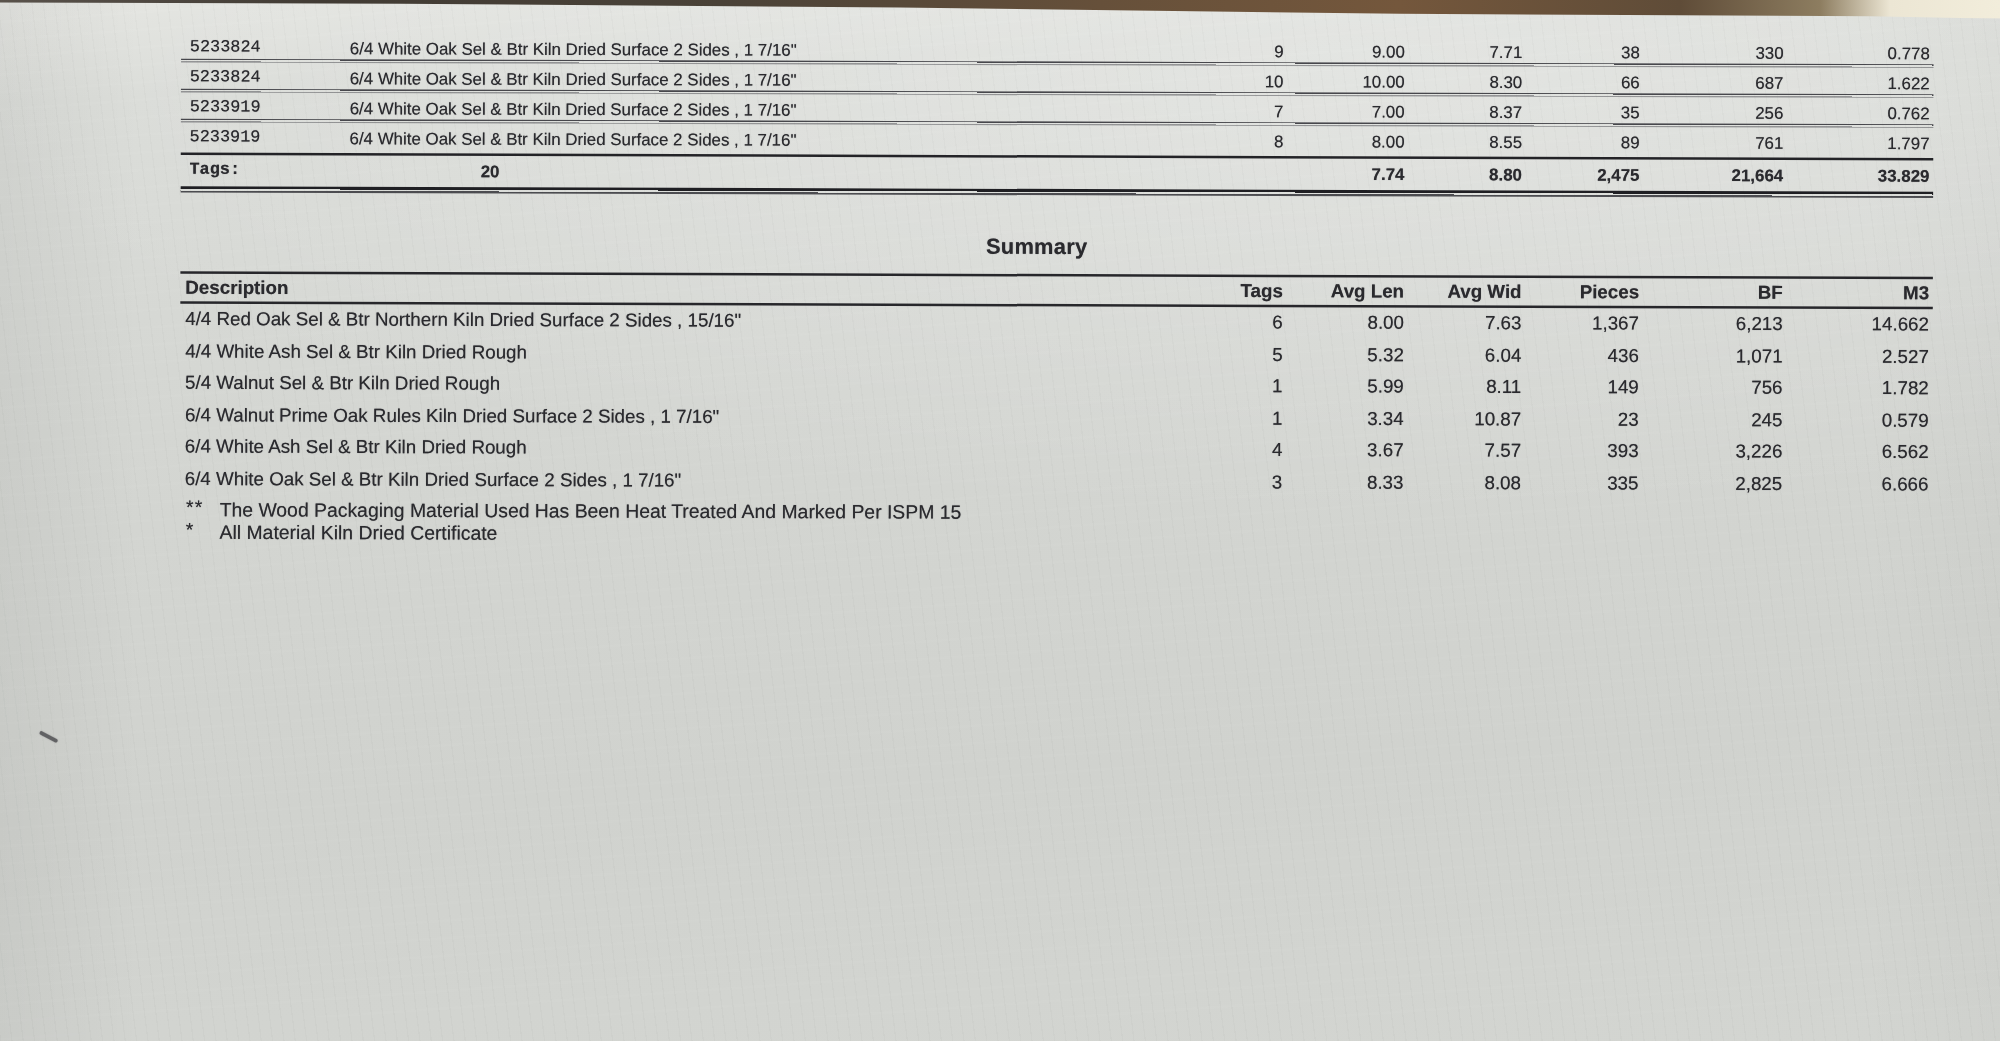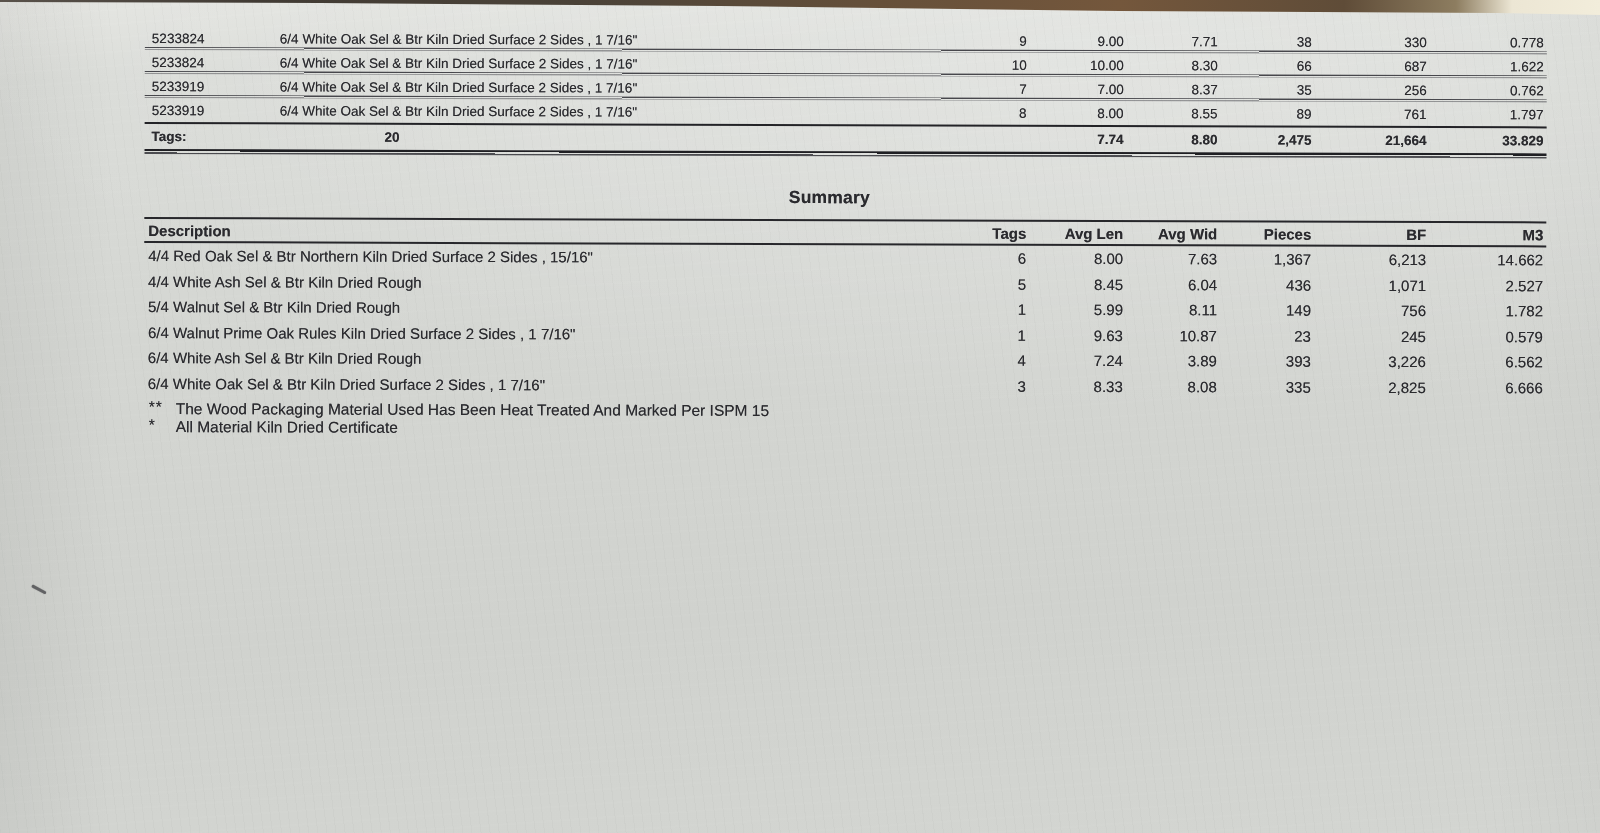--- a/index.html
+++ b/index.html
@@ -44,21 +44,21 @@
   .grid-row{
     display:grid;
     grid-template-columns:135px 660px 90px 97px 94px 94px 115px 117px;
     align-items:center;
   }
   .num{text-align:right;padding-right:3px;}
 
   
   .detail-table{margin-top:26px;}
   .detail-table .grid-row{height:24px;font-size:13.5px;position:relative;}
-  .detail-table .tag-cell{padding-left:7px;}
+  .detail-table .tag-cell{padding-left:7px;font-family:Liberation Mono, monospace;}
   .sep::after{
     content:"";position:absolute;left:0;right:0;bottom:0;height:3px;
     background:linear-gradient(to bottom,#47474c 0 1px,transparent 1px 2px,rgba(72,72,78,.5) 2px 3px);
   }
   .row-last{border-bottom:2px solid #232327;}
   .totals-row{height:25px !important;font-weight:700;font-size:14.5px;position:relative;}
   .totals-row::after{
     content:"";position:absolute;left:0;right:0;bottom:-5px;height:5px;
     background:linear-gradient(to bottom,#1f1f23 0 2.2px,transparent 2.2px 3.4px,rgba(40,40,46,.8) 3.4px 5px);
   }
@@ -167,52 +167,52 @@
       <span class="num">8.00</span>
       <span class="num">7.63</span>
       <span class="num">1,367</span>
       <span class="num">6,213</span>
       <span class="num">14.662</span>
     </div>
 
     <div class="grid-row summary-row">
       <span class="desc-cell">4/4 White Ash Sel &amp; Btr Kiln Dried Rough</span>
       <span class="num">5</span>
-      <span class="num">8.45</span>
+      <span class="num">5.32</span>
       <span class="num">6.04</span>
       <span class="num">436</span>
       <span class="num">1,071</span>
       <span class="num">2.527</span>
     </div>
 
     <div class="grid-row summary-row">
       <span class="desc-cell">5/4 Walnut Sel &amp; Btr Kiln Dried Rough</span>
       <span class="num">1</span>
       <span class="num">5.99</span>
       <span class="num">8.11</span>
       <span class="num">149</span>
       <span class="num">756</span>
       <span class="num">1.782</span>
     </div>
 
     <div class="grid-row summary-row">
       <span class="desc-cell">6/4 Walnut Prime Oak Rules Kiln Dried Surface 2 Sides , 1 7/16"</span>
       <span class="num">1</span>
-      <span class="num">9.63</span>
+      <span class="num">3.34</span>
       <span class="num">10.87</span>
       <span class="num">23</span>
       <span class="num">245</span>
       <span class="num">0.579</span>
     </div>
 
     <div class="grid-row summary-row">
       <span class="desc-cell">6/4 White Ash Sel &amp; Btr Kiln Dried Rough</span>
       <span class="num">4</span>
-      <span class="num">7.24</span>
-      <span class="num">3.89</span>
+      <span class="num">3.67</span>
+      <span class="num">7.57</span>
       <span class="num">393</span>
       <span class="num">3,226</span>
       <span class="num">6.562</span>
     </div>
 
     <div class="grid-row summary-row">
       <span class="desc-cell">6/4 White Oak Sel &amp; Btr Kiln Dried Surface 2 Sides , 1 7/16"</span>
       <span class="num">3</span>
       <span class="num">8.33</span>
       <span class="num">8.08</span>

